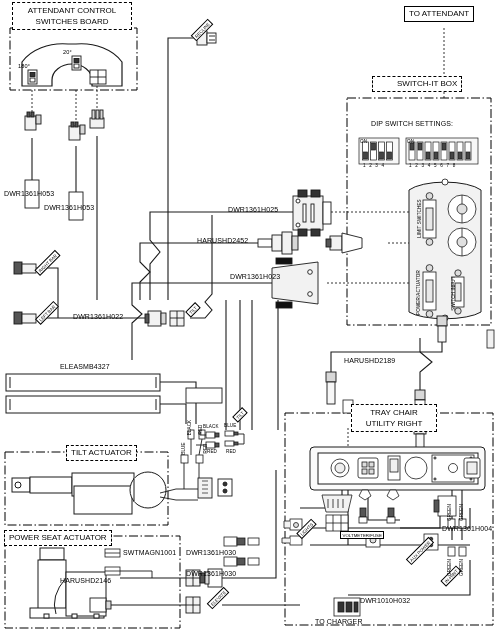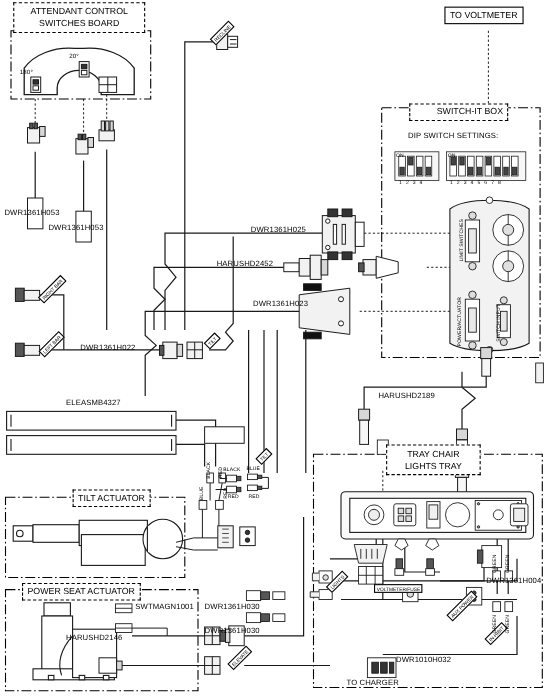--- a/index.html
+++ b/index.html
@@ -519,31 +519,31 @@
     <rect x="415" y="400" width="10" height="13" fill="#fff"></rect>
   </g>
 
 </svg>
 
 <div class="boxlbl two" style="left:12px;top:2px;width:110px;">
   <span>ATTENDANT CONTROL</span><br>
   <span>SWITCHES BOARD</span>
 </div>
 
-<div class="boxlbl solid" style="left:404px;top:6px;">TO VOLTMETER</div>
-
-<div class="boxlbl" style="left:372px;top:94px;padding-left:24px;">SWITCH-IT BOX</div>
+<div class="boxlbl solid" style="left:404px;top:6px;">TO ATTENDANT</div>
+
+<div class="boxlbl" style="left:372px;top:76px;padding-left:24px;">SWITCH-IT BOX</div>
 
 <div class="boxlbl" style="left:66px;top:445px;">TILT ACTUATOR</div>
 
-<div class="boxlbl" style="left:20px;top:530px;">POWER SEAT ACTUATOR</div>
+<div class="boxlbl" style="left:4px;top:530px;">POWER SEAT ACTUATOR</div>
 
 <div class="boxlbl two" style="left:351px;top:404px;width:76px;">
   <span>TRAY CHAIR</span><br>
-  <span>LIGHTS TRAY</span>
+  <span>UTILITY RIGHT</span>
 </div>
 
 <div class="lbl sm" style="left:18px;top:63px;">180°</div>
 <div class="lbl sm" style="left:63px;top:49px;">20°</div>
 
 <div class="lbl" style="left:371px;top:120px;font-size:7px;">DIP SWITCH SETTINGS:</div>
 <div class="lbl xs" style="left:360px;top:139px;">ON</div>
 <div class="lbl xs" style="left:407px;top:139px;">ON</div>
 <div class="lbl xs" style="left:363px;top:163px;letter-spacing:3.6px;">1234</div>
 <div class="lbl xs" style="left:409px;top:163px;letter-spacing:3.7px;">12345678</div>

